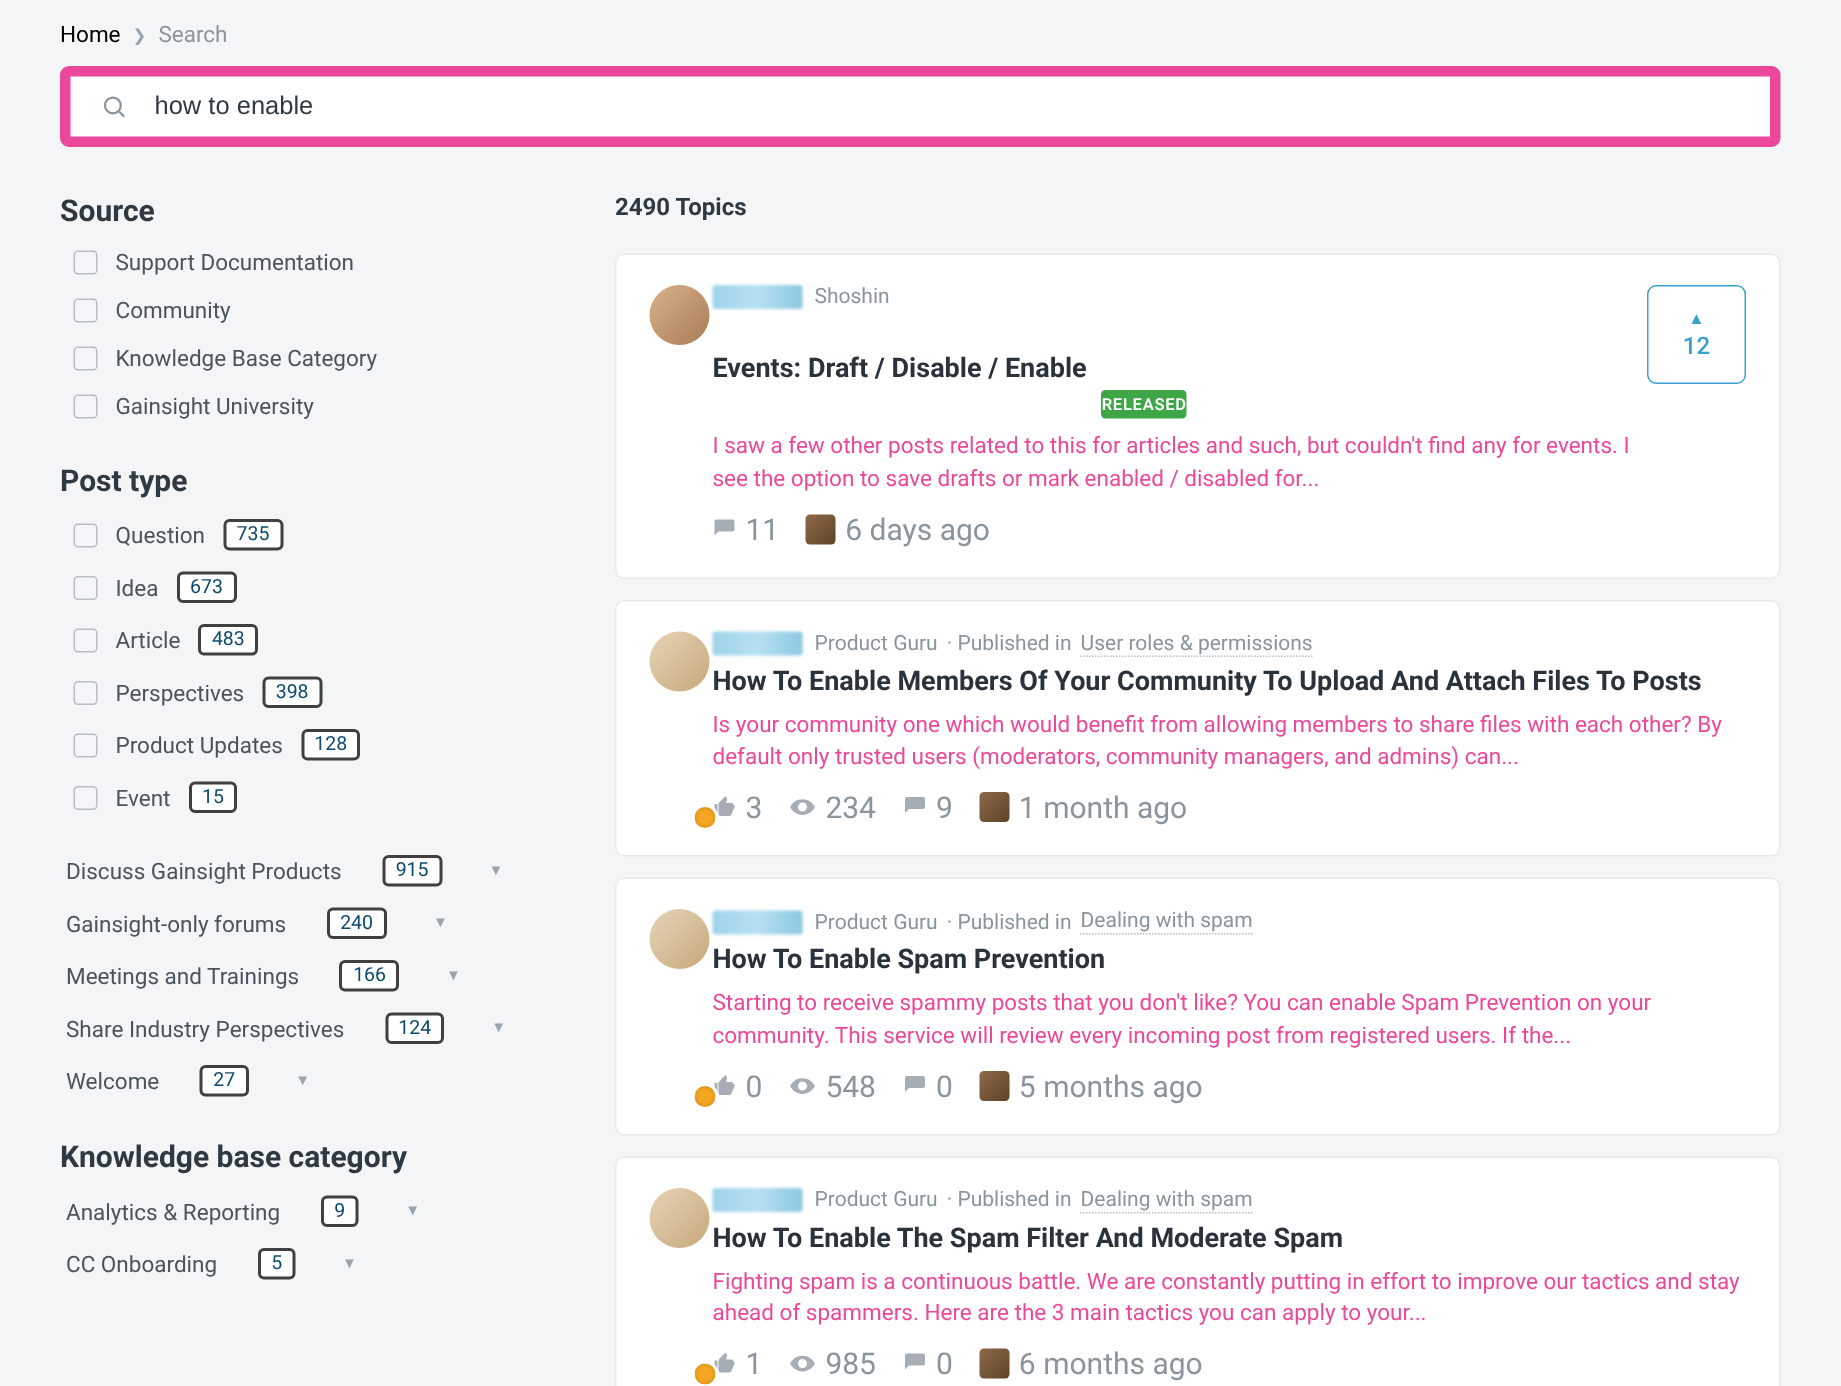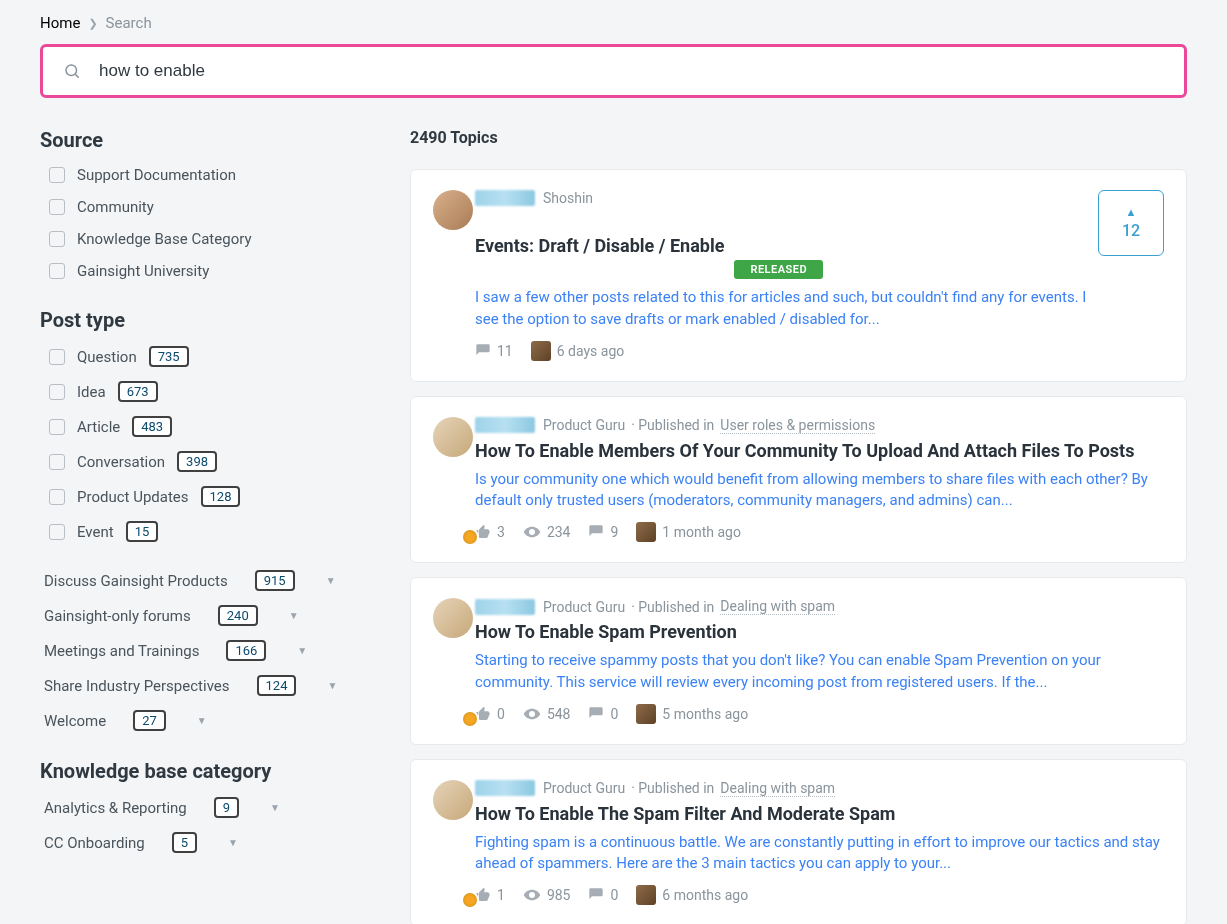--- a/index.html
+++ b/index.html
@@ -19,21 +19,21 @@
     gap: 8px;
     font-size: 15px;
     margin-bottom: 12px;
   }
   .breadcrumb a { color: #000000; }
   .breadcrumb .sep { color: #9aa4ad; font-size: 11px; }
   .breadcrumb .current { color: #8a949c; }
 
   .search-box {
     background: #fff;
-    border: 3px solid #ec4899;
+    border: 7px solid #ec4899;
     border-radius: 6px;
     display: flex;
     align-items: center;
     padding: 0 20px;
     height: 54px;
     margin-bottom: 30px;
   }
   .search-box svg { flex: none; }
   .search-box input {
     border: none;
@@ -128,24 +128,24 @@
     background: linear-gradient(90deg,#9ed3ea,#b7e0f1,#8cc8e2);
     border-radius:2px; filter: blur(1px);
     margin-right: 2px;
   }
   .role { color: #8a949c; }
   .pubtext { color:#8a949c; }
   .pubcat { color:#8a949c; border-bottom: 1px dotted #b5bcc2; }
   .topic-title { font-size: 18px; font-weight: 700; color: #2a333b; margin-bottom: 8px; display:flex; align-items:center; gap:10px; flex-wrap:wrap;}
   .released-tag {
     background:#3fa648; color:#fff; font-size:11px; font-weight:600;
-    letter-spacing:0.5px; padding:3px 16px; border-radius:3px;margin-top:48px;
-  }
-  .excerpt { font-size: 15px; color: #3b82f6; line-height: 1.45; margin-bottom: 10px; }
-  .stats { display:flex; align-items:center; gap:18px; font-size:14px; color:#8a949c;}
+    letter-spacing:0.5px; padding:3px 0; border-radius:3px;margin-top:48px;
+  }
+  .excerpt { font-size: 15px; color: #ec4899; line-height: 1.45; margin-bottom: 10px; }
+  .stats { display:flex; align-items:center; gap:18px; font-size:20px; color:#8a949c;}
   .stat { display:flex; align-items:center; gap:6px;}
   .mini-avatar { width:20px; height:20px; background:linear-gradient(135deg,#8d6b4a,#5e4226); border-radius:3px; display:inline-block;}
   .vote-box {
     width: 66px; flex:none;
     border: 1.5px solid #3aa0d1; border-radius:6px;
     display:flex; flex-direction:column; align-items:center; justify-content:center;
     padding: 10px 0; color:#3aa0d1; gap:2px;
     height: 66px;
   }
   .vote-box .arrow { font-size:11px;}
@@ -205,21 +205,21 @@
           <span>Idea</span>
           <span class="badge">673</span>
         </label>
       <label class="filter-item">
           <input type="checkbox" style="">
           <span>Article</span>
           <span class="badge">483</span>
         </label>
       <label class="filter-item">
           <input type="checkbox" style="">
-          <span>Conversation</span>
+          <span>Perspectives</span>
           <span class="badge">398</span>
         </label>
       <label class="filter-item">
           <input type="checkbox" style="">
           <span>Product Updates</span>
           <span class="badge">128</span>
         </label>
       <label class="filter-item">
           <input type="checkbox" style="">
           <span>Event</span>

